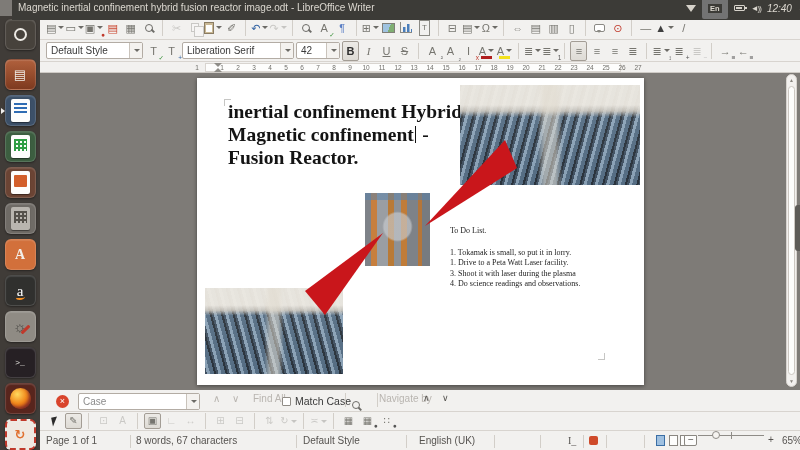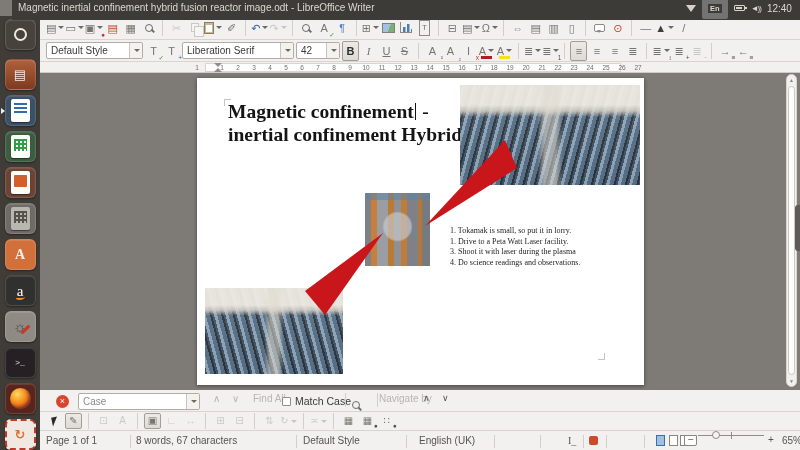--- a/index.html
+++ b/index.html
@@ -8,21 +8,21 @@
   
   #topbar { position:absolute; left:12px; top:0; width:800px; height:20px; background:#3c3b37; color:#dcd8d0; z-index:30;text-align:right; }
   #topbar .wtitle { position:absolute; left:6px; top:2px; font-size:10px; white-space:nowrap; }
   #topbar .tray { position:absolute; right:4px; top:0; height:16px; display:flex; align-items:center; gap:6px; }
   .tri-net { width:0; height:0; border-left:5px solid transparent; border-right:5px solid transparent; border-top:7px solid #d6d2ca; }
   .kbd-box { font-size:7.5px; border:6px solid #737373; border-radius:2px; padding:0 2px; line-height:9px; font-weight:bold; }
   .batt { width:11px; height:6px; border:1px solid #d6d2ca; border-radius:1px; position:relative; }
   .batt::before { content:""; position:absolute; left:1px; top:1px; bottom:1px; width:6px; background:#d6d2ca; }
   .batt::after { content:""; position:absolute; right:-3px; top:1px; width:2px; height:2px; background:#d6d2ca; }
   .vol { font-size:8px; letter-spacing:-1px; }
-  .clock { font-size:10px; }
+  .clock { font-size:10px;font-style:italic; }
   .gear { font-size:11px; line-height:11px; }
 
   
   #launcher { position:absolute; left:0; top:16px; width:40px; height:434px; background:#403c38; z-index:25; padding-top:3px; }
   .tile { position:relative; width:31px; height:31px; margin:0 auto 5px auto; border-radius:6px; border:1px solid rgba(255,255,255,.14); box-shadow:inset 0 1px 1px rgba(255,255,255,.12), 0 1px 2px rgba(0,0,0,.4); display:flex; align-items:center; justify-content:center; color:#f2efe9; font-size:13px; }
   .tile.dash { margin-bottom:9px; background:#47423c; }
   .ring { width:13px; height:13px; border:2.5px solid #ece9e4; border-radius:50%; }
   .tile.files { background:linear-gradient(#b0603c,#7e3a1f); }
   .tile.writer { background:#3c5068; } .tile.calc { background:#3c5e40; } .tile.impress { background:#6b4434; } .tile.calculator { background:#6f6b66; }
   .tile.writer::before { content:""; position:absolute; left:-5px; top:12px; border-top:3px solid transparent; border-bottom:3px solid transparent; border-left:4px solid #f1f0ee; }
@@ -462,34 +462,36 @@
       <span class="rnum" style="left: 577px;">26</span>
       <span class="rnum" style="left: 593px;">27</span>
     </div>
 
   <div id="docarea">
     <div id="page">
       <span class="cmark tl"></span>
       <span class="cmark br"></span>
 
       <div id="doctitle">
+        <div>inertial confinement Hybrid</div>
         <div><span>Magnetic confinement</span><span class="caret-bar"></span><span> -</span></div>
-        <div>inertial confinement Hybrid</div>
+        <div>Fusion Reactor.</div>
       </div>
 
       <div class="docimg facility" style="left:263px;top:7px;width:180px;height:100px"></div>
       <div class="docimg tokamak" style="left:168px;top:115px;width:65px;height:73px"></div>
       <div class="docimg facility flip" style="left:8px;top:210px;width:138px;height:86px"></div>
 
       <svg id="arrowsvg" viewBox="0 0 447 307">
           <polygon points="228,148 308,62 320,90" fill="#c9161b"></polygon>
           <polygon points="186,155 108,213 128,237" fill="#c9161b"></polygon>
         </svg>
 
       <div id="todo">
+        <div class="th">To Do List.</div>
       <div>1. Tokamak is small, so put it in lorry.</div>
           <div>1. Drive to a Peta Watt Laser facility.</div>
           <div>3. Shoot it with laser during the plasma</div>
           <div>4. Do science readings and observations.</div>
         </div>
     </div>
 
     <div id="vscroll">
       <span class="sarr" style="top:2px">▲</span>
       <div id="vthumb"></div>

